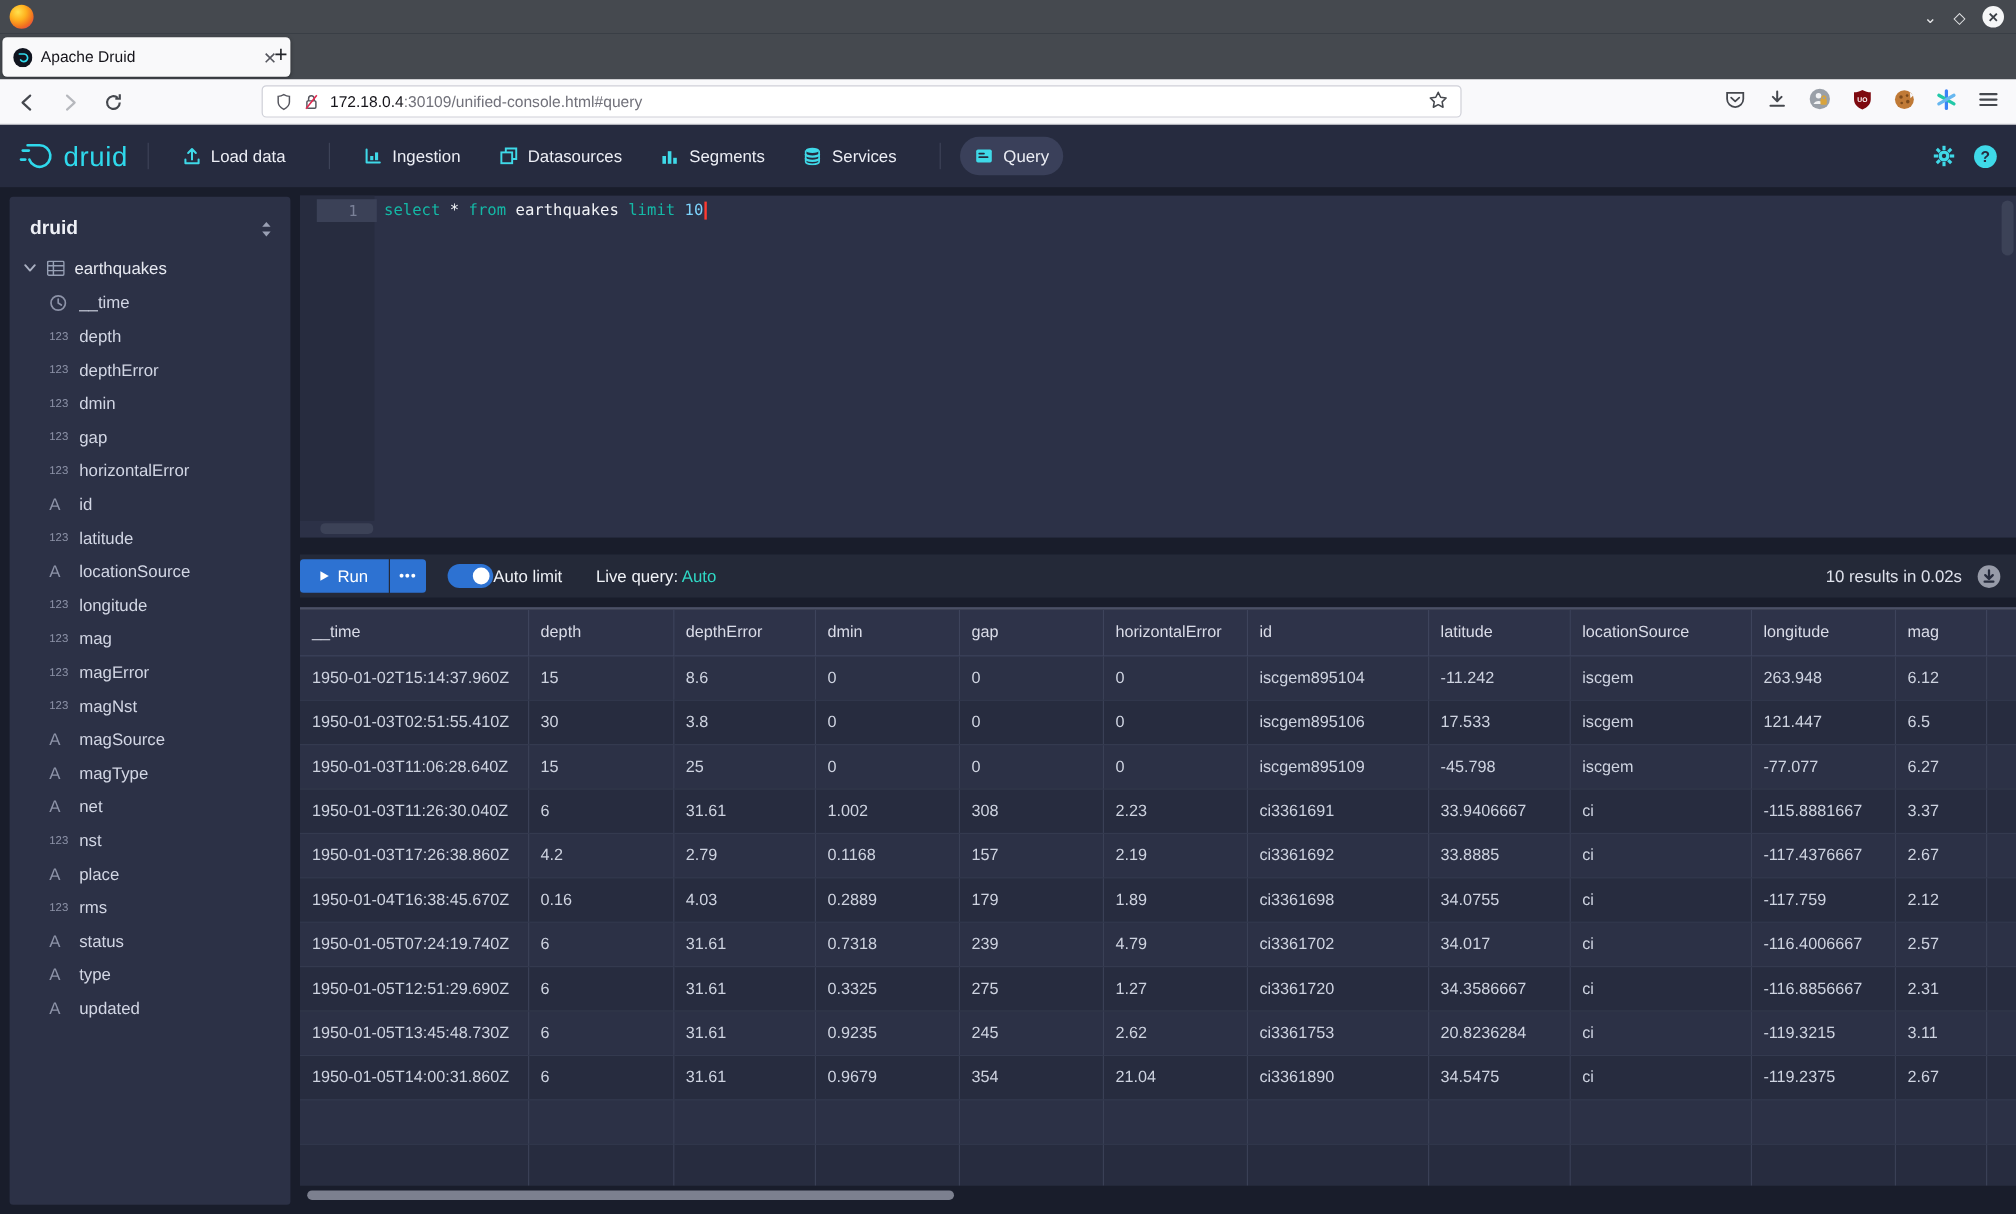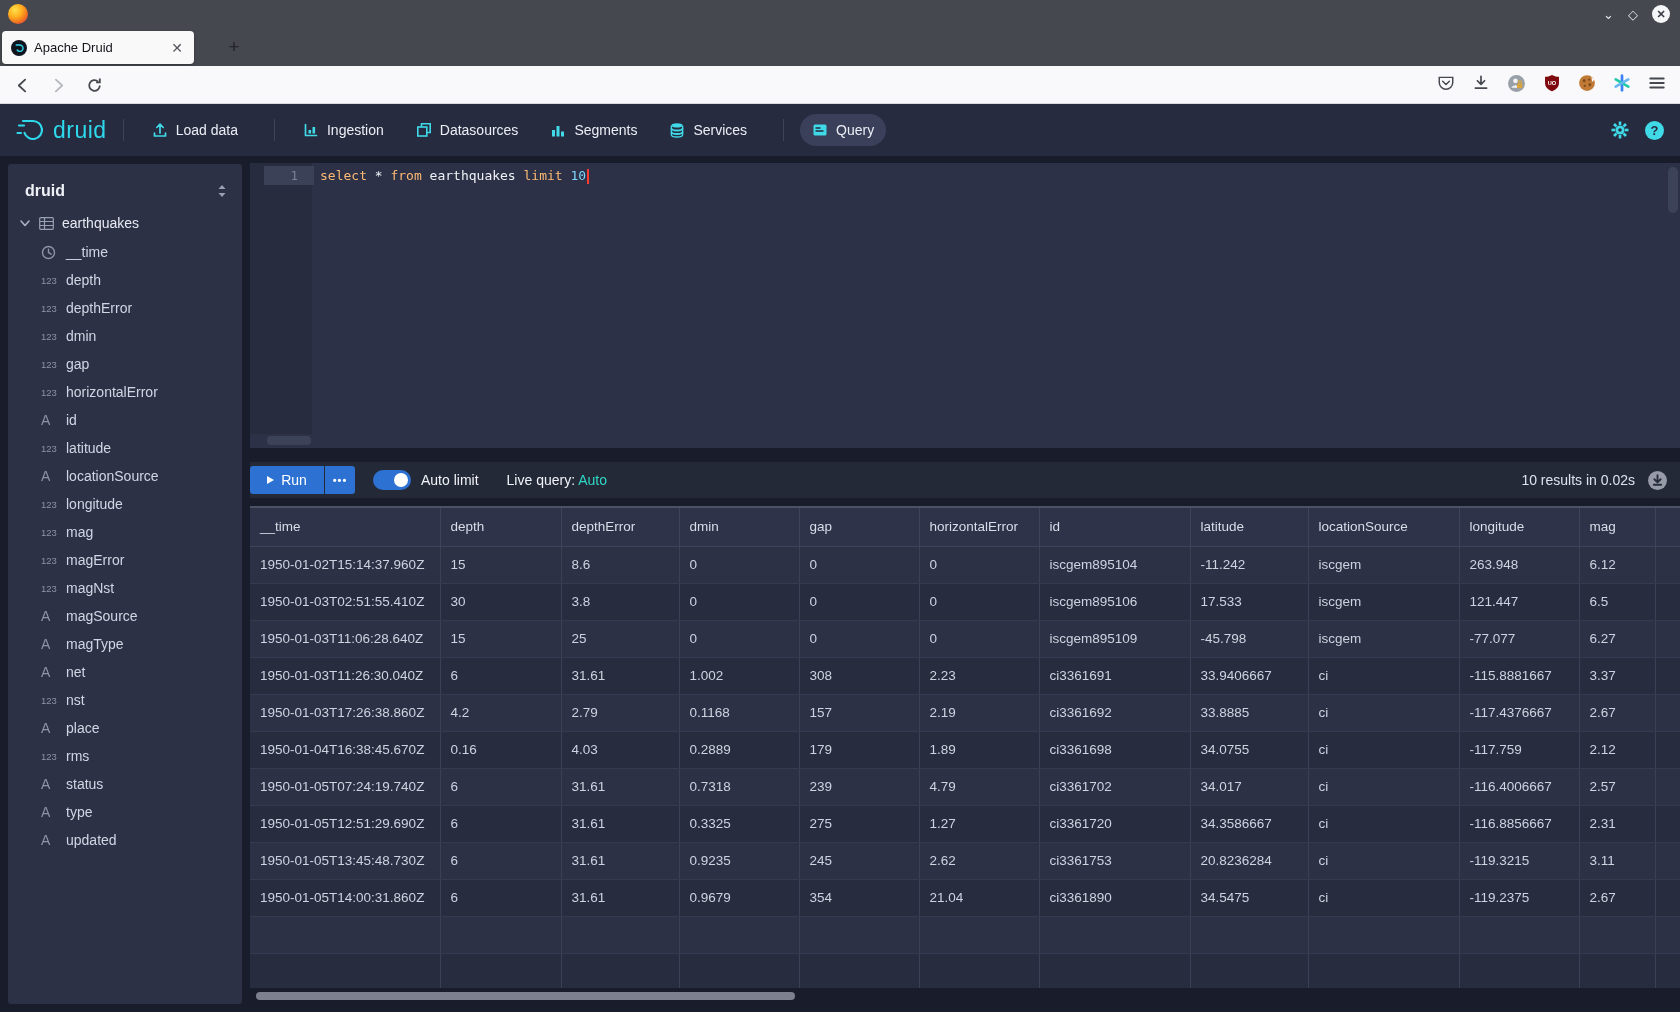--- a/index.html
+++ b/index.html
@@ -8,21 +8,21 @@
 
   
   .titlebar { position:absolute; top:0; left:0; right:0; height:28px; background:#45494f; display:flex; align-items:center; }
   .ff-logo { position:absolute; left:8px; top:4px; width:20px; height:20px; border-radius:50%;
              background:radial-gradient(circle at 35% 30%, #ffe14d 0%, #ffb21f 35%, #f1731f 65%, #e0216a 100%); }
   .win-title { flex:1; text-align:center; color:#f2f3f5; font-size:13px; }
   .win-controls { position:absolute; right:10px; top:0; height:28px; display:flex; align-items:center; gap:14px; color:#e7e8ea; font-size:13px; }
   .win-close { width:18px; height:18px; border-radius:50%; background:#f5f6f7; color:#3a3f46; display:flex; align-items:center; justify-content:center; font-size:11px; font-weight:bold; }
 
   .tabstrip { position:absolute; top:28px; left:0; right:0; height:38px; background:#45494f; }
-  .tab { position:absolute; left:2px; top:3px; width:192px; height:33px; background:#f9f9fa; border-radius:4px;
+  .tab { position:absolute; left:2px; top:3px; width:240px; height:33px; background:#f9f9fa; border-radius:4px;
          display:flex; align-items:center; padding:0 9px; box-shadow:0 1px 3px rgba(0,0,0,.3); }
   .tab-title { color:#15141a; font-size:13px; margin-left:7px; flex:1; white-space:nowrap; overflow:hidden; }
   .tab-close { color:#55565e; font-size:14px; padding:0 2px; }
   .newtab { position:absolute; left:220px; top:5px; width:28px; height:28px; color:#23252a; font-size:19px; display:flex; align-items:center; justify-content:center; }
 
   .toolbar { position:absolute; top:66px; left:0; right:0; height:38px; background:#f9f9fb; border-bottom:1px solid #d9d9de; }
   .nav-btns { position:absolute; left:10px; top:0; height:38px; display:flex; align-items:center; gap:12px; }
   .nav-btn { width:24px; height:24px; display:flex; align-items:center; justify-content:center; }
   .urlbar { position:absolute; left:218px; top:5px; width:1000px; height:27px; background:#ffffff; border:1px solid #cfd0d8; border-radius:4px;
             display:flex; align-items:center; padding:0 10px; font-size:13px; }
@@ -57,34 +57,34 @@
   .ticon .str-t { font-size:14px; }
 
   
   .main { position:absolute; left:250px; top:163px; right:0; bottom:8px; }
 
   .editor { position:absolute; top:0; left:0; right:0; height:285px; background:#2c3147; }
   .gutter { position:absolute; left:0; top:0; bottom:14px; width:62px; background:#272c3f; }
   .gutter-active { position:absolute; left:14px; top:3px; width:50px; height:19px; background:#3b4157; }
   .gutter-num { position:absolute; top:5px; right:14px; color:#7a8198; font-family:"DejaVu Sans Mono",monospace; font-size:12.5px; }
   .code { position:absolute; left:70px; top:5px; font-family:"DejaVu Sans Mono",monospace; font-size:13px; white-space:pre; }
-  .tok-keyword { color:#fdba74; }
+  .tok-keyword { color:#14b8a6; }
   .tok-plain { color:#f0f2f6; }
   .tok-number { color:#7dd3fc; }
   .cursor { display:inline-block; width:2px; height:15px; background:#ff3b30; vertical-align:middle; margin-left:1px; }
   .editor-vthumb { position:absolute; right:2px; top:4px; width:10px; height:46px; background:#3c4257; border-radius:5px; }
   .editor-hthumb { position:absolute; left:17px; bottom:3px; width:44px; height:9px; background:#3c4257; border-radius:4px; }
 
   .runbar { position:absolute; top:299px; left:0; right:0; height:36px; background:#242938; display:flex; align-items:center; padding-right:12px; }
   .run-btn { width:74px; height:28px; background:#2d72d2; border-radius:3px 0 0 3px; color:#fff; display:flex; align-items:center; justify-content:center; gap:7px; font-size:14px; }
   .run-play { width:0; height:0; border-left:7px solid #fff; border-top:4.5px solid transparent; border-bottom:4.5px solid transparent; }
   .more-btn { width:30px; height:28px; background:#2d72d2; border-radius:0 3px 3px 0; margin-left:1px; color:#fff; display:flex; align-items:center; justify-content:center; font-size:11px; letter-spacing:1px; font-weight:bold; }
   .toggle { margin-left:18px; width:38px; height:20px; border-radius:10px; background:#2d72d2; position:relative; }
   .toggle-knob { position:absolute; right:3px; top:3px; width:14px; height:14px; border-radius:50%; background:#fff; }
-  .runbar-label { color:#f0f2f7; font-size:14px; margin-left:10px; }
+  .runbar-label { color:#f0f2f7; font-size:14px; }
   .live-query { margin-left:28px; }
   .live-auto { color:#2fd8c5; }
   .results-info { margin-left:auto; color:#dfe2ec; font-size:14px; }
   .dl-btn { margin-left:12px; display:flex; }
 
   .results { position:absolute; top:343px; left:0; right:0; bottom:16px; border-top:2px solid #4c5166; background:#262b3d; overflow:hidden; }
   table { border-collapse:collapse; table-layout:fixed; width:1435px; }
   th { height:38px; background:#2e3349; color:#dadce8; font-weight:normal; text-align:left; padding:0 0 0 10px; font-size:13.5px;
        border-right:1px solid #3e445c; border-bottom:1px solid #3e445c; overflow:hidden; white-space:nowrap; }
   td { height:37px; color:#ced3e0; font-size:13.5px; padding:0 0 0 10px; border-right:1px solid #3a4056; border-bottom:1px solid #343a4f; overflow:hidden; white-space:nowrap; }
@@ -125,20 +125,39 @@
     </span>
     <span class="nav-btn">
       <svg width="17" height="17" viewBox="0 0 16 16">
           <path d="M5.5 2.5 L11.5 8 L5.5 13.5" fill="none" stroke="#b6b8bd" stroke-width="1.7" stroke-linecap="round" stroke-linejoin="round"></path>
         </svg>
     </span>
     <span class="nav-btn">
       <svg width="17" height="17" viewBox="0 0 16 16">
           <path d="M13 8 a5 5 0 1 1 -1.6-3.7" fill="none" stroke="#45484e" stroke-width="1.7"></path>
           <path d="M13 1.5 V5 H9.5" fill="none" stroke="#45484e" stroke-width="1.7"></path>
+        </svg>
+    </span>
+  </div>
+  <div class="urlbar">
+    <span class="url-icons">
+      <svg width="15" height="16" viewBox="0 0 16 16">
+        <path d="M8 1.5 C6.2 2.6 4.6 3 3 3 V8 c0 3.2 2.6 5.3 5 6.5 c2.4-1.2 5-3.3 5-6.5 V3 c-1.6 0-3.2-.4-5-1.5 Z" fill="none" stroke="#55565e" stroke-width="1.3"></path>
+      </svg>
+      <svg width="15" height="16" viewBox="0 0 16 16">
+        <rect x="4" y="7" width="8" height="6.5" rx="1" fill="none" stroke="#55565e" stroke-width="1.3"></rect>
+        <path d="M5.5 7 V5 a2.5 2.5 0 0 1 5 0 V7" fill="none" stroke="#55565e" stroke-width="1.3"></path>
+        <line x1="3.2" y1="14" x2="12.8" y2="2" stroke="#e22850" stroke-width="1.4"></line>
+      </svg>
+    </span>
+    <span class="url-host">172.18.0.4</span>
+      <span class="url-rest">:30109/unified-console.html#query</span>
+    <span class="url-star">
+      <svg width="17" height="17" viewBox="0 0 16 16">
+          <path d="M8 1.8 l1.9 3.9 4.3.6 -3.1 3 .7 4.2 L8 11.5 4.2 13.5 4.9 9.3 1.8 6.3 6.1 5.7 Z" fill="none" stroke="#45484e" stroke-width="1.2" stroke-linejoin="round"></path>
         </svg>
     </span>
   </div>
   <div class="toolbar-icons">
     <span>
       <svg width="18" height="18" viewBox="0 0 16 16">
           <path d="M2 3 h12 v4.5 a6 6 0 0 1 -12 0 Z" fill="none" stroke="#45484e" stroke-width="1.3"></path>
           <path d="M5 6.5 l3 2.8 3-2.8" fill="none" stroke="#45484e" stroke-width="1.3" stroke-linecap="round" stroke-linejoin="round"></path>
         </svg>
     </span>

